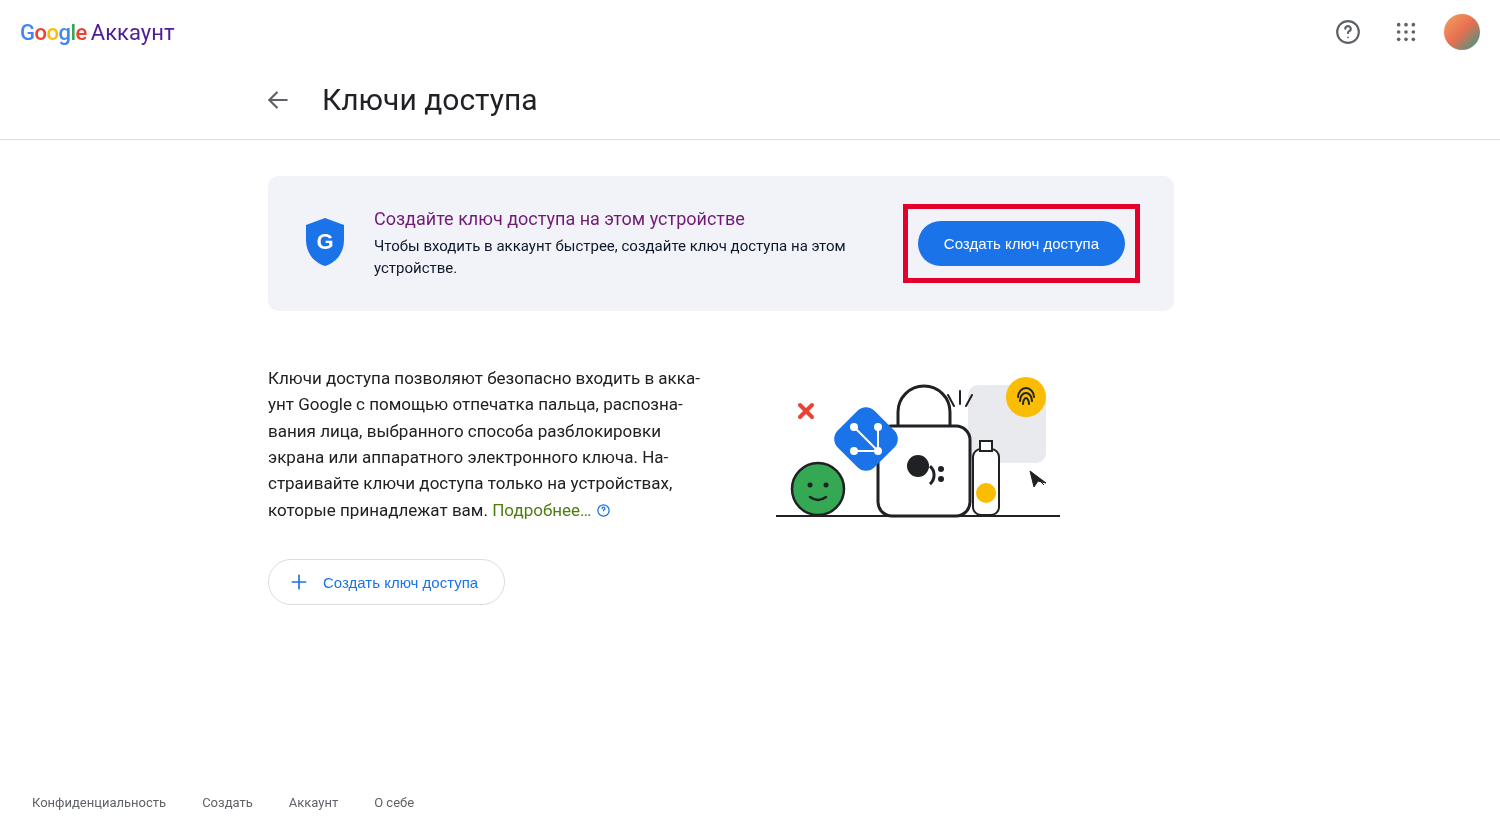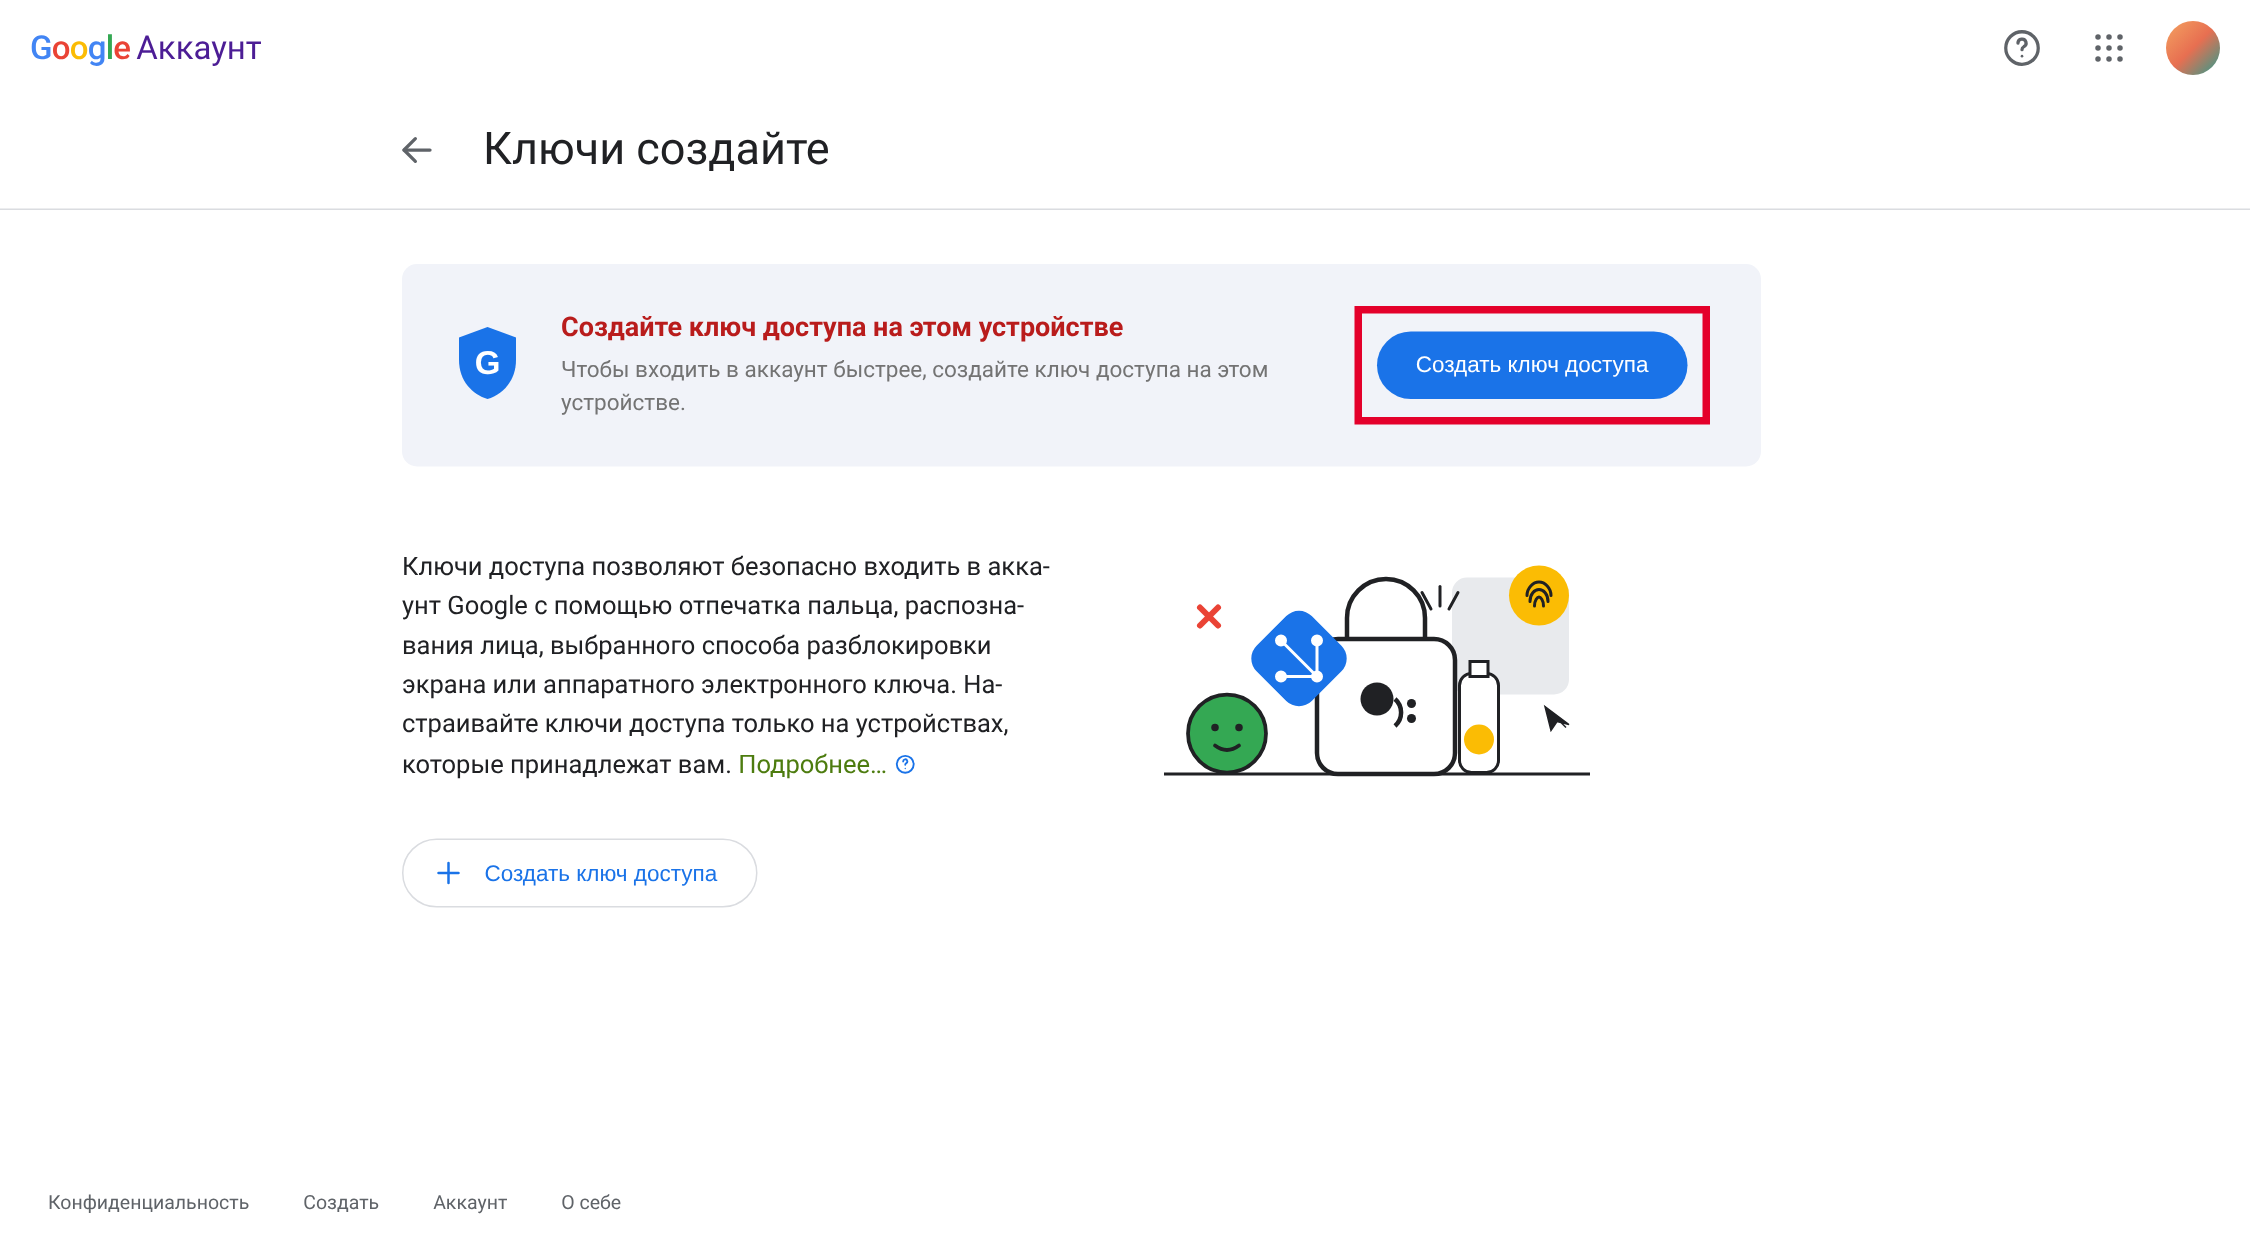--- a/index.html
+++ b/index.html
@@ -52,22 +52,22 @@
   .content { width:906px; margin-left:268px; padding-top:36px;}
   .card {
     background:#f1f3f9;
     border-radius:10px;
     padding:28px 34px;
     display:flex;
     align-items:center;
     gap:26px;
   }
   .card-text { flex:1; }
-  .card-title { font-size:18px; font-weight:700; color:#b91c1c; margin-bottom:6px;}
-  .card-sub { font-size:15px; color:#737373; line-height:1.5; max-width:480px;}
+  .card-title { font-size:18px; font-weight:400; color:#701a75; margin-bottom:6px;}
+  .card-sub { font-size:15px; color:#0f172a; line-height:1.5; max-width:480px;}
   .highlight-box {
     border:5px solid #e4002b;
     padding:12px 10px;
     display:flex;
     align-items:center;
   }
   .primary-btn {
     background:#1a73e8;
     color:#fff;
     border:none;
@@ -156,21 +156,21 @@
   </div>
 </div>
 
 <div class="title-row">
   <div class="icon-btn" style="width:32px;height:32px">
     <svg width="26" height="26" viewBox="0 0 24 24" fill="none" stroke="#5f6368" stroke-width="2" stroke-linecap="round" stroke-linejoin="round">
         <line x1="20" y1="12" x2="4" y2="12"></line>
         <polyline points="11 5 4 12 11 19"></polyline>
       </svg>
   </div>
-  <h1 class="page-title">Ключи создайте</h1>
+  <h1 class="page-title">Ключи доступа</h1>
 </div>
 <div class="divider"></div>
 
 <div class="content">
 
   <div class="card">
     <div>
       <svg width="46" height="52" viewBox="0 0 46 52">
           <path d="M23 2 L42 9 V24 C42 38 33 47 23 50 C13 47 4 38 4 24 V9 Z" fill="#1a73e8"></path>
           <text x="23" y="33" text-anchor="middle" font-size="22" font-weight="700" fill="#fff" font-family="Arial">G</text>

